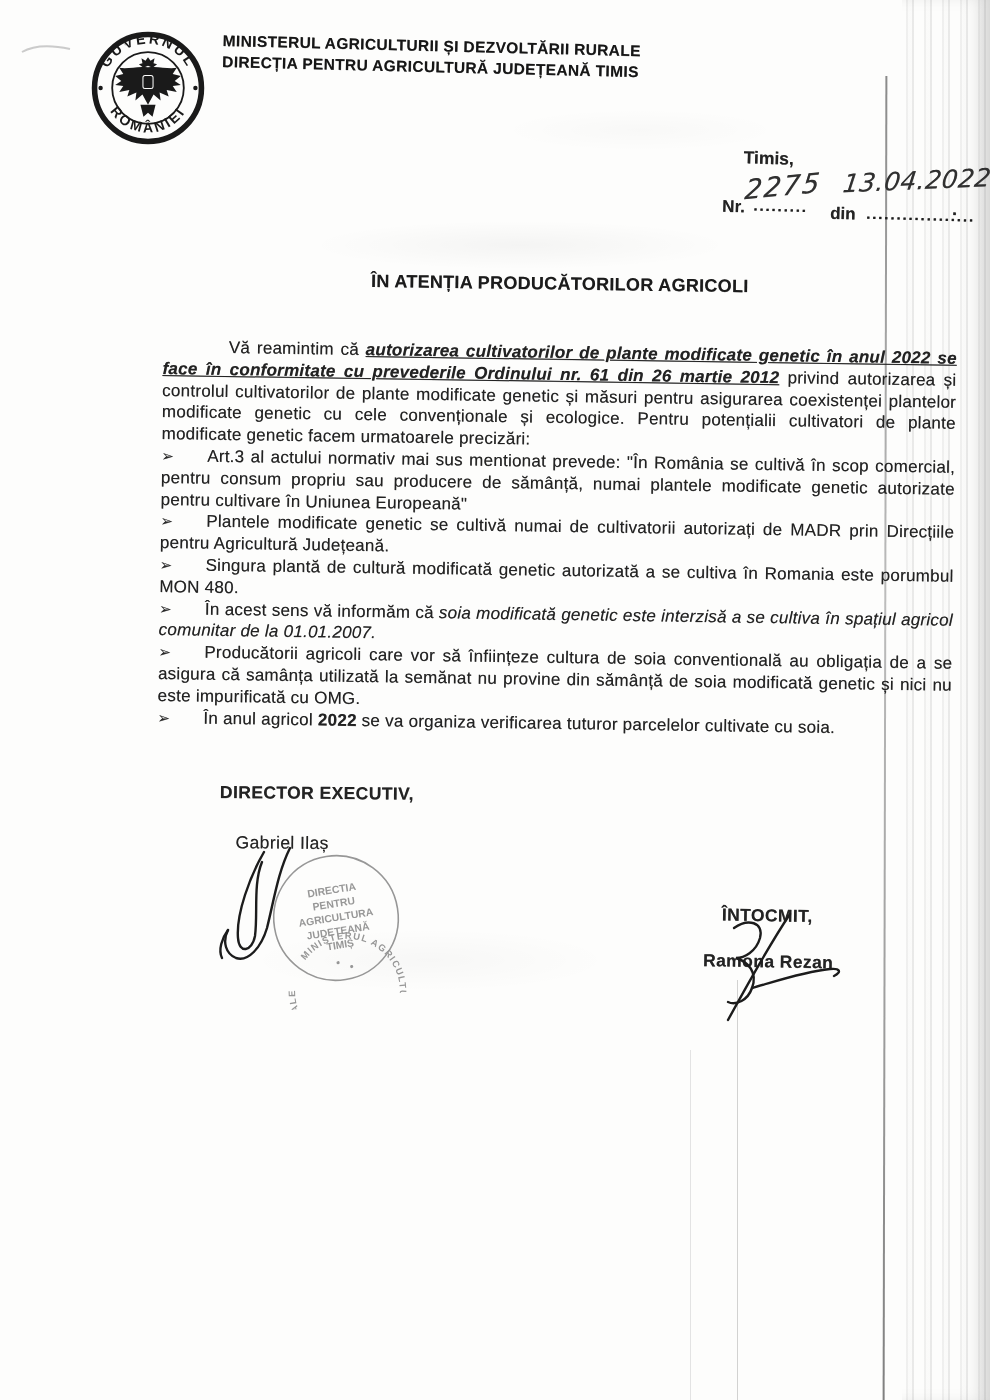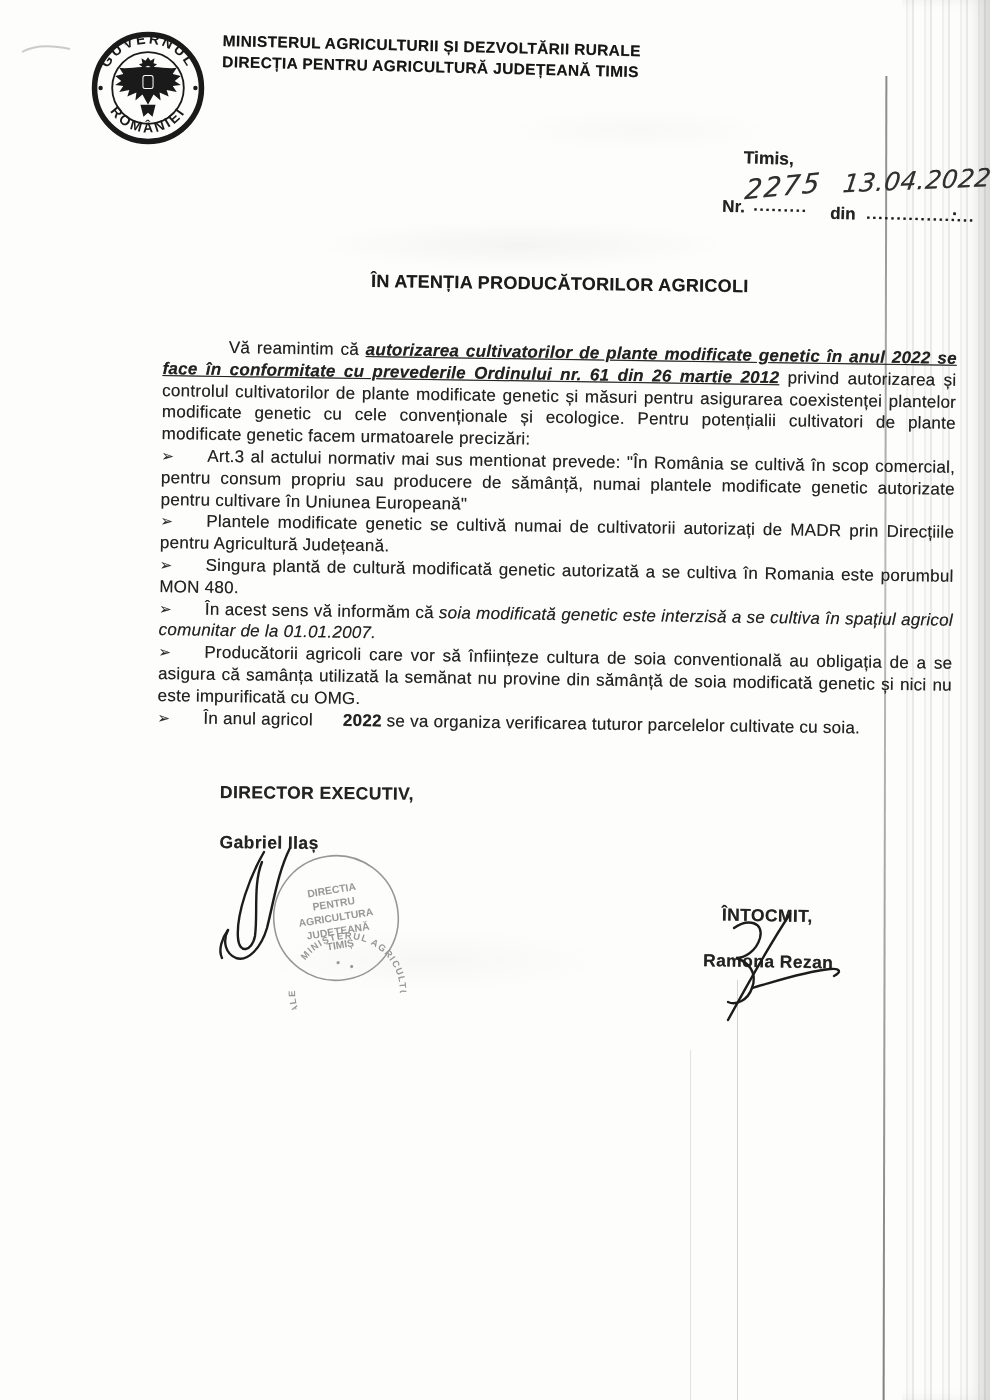--- a/index.html
+++ b/index.html
@@ -47,26 +47,26 @@
     font-weight:bold;font-size:18px;letter-spacing:.3px;color:#1b1b1b;
     transform:rotate(.8deg);transform-origin:left top;}
   
   .body-text{position:absolute;left:163px;top:336px;width:794px;
     font-size:17px;line-height:21.8px;letter-spacing:.25px;text-align:justify;color:#222;
     transform:rotate(.85deg);transform-origin:left top;}
   .body-text p{margin:0;}
   .intro{text-indent:66px;}
   .run-biu{font-weight:bold;font-style:italic;text-decoration:underline;}
   .run-bi{font-weight:normal;font-style:italic;}
-  .run-b{font-weight:bold;margin-left:25px;}
+  .run-b{font-weight:bold;}
   .bullet .marker{display:inline-block;width:46px;text-indent:0;font-size:15px;color:#2a2a2a;}
   
   .director{position:absolute;left:220px;top:782px;transform:rotate(.5deg);transform-origin:left top;}
   .director .sig-title{font-weight:bold;font-size:17.5px;letter-spacing:.4px;}
-  .director .sig-name{position:absolute;left:0;top:50px;font-weight:bold;font-size:17.5px;letter-spacing:.4px;white-space:nowrap;}
+  .director .sig-name{position:absolute;left:16px;top:50px;font-weight:normal;font-size:17.5px;letter-spacing:.4px;white-space:nowrap;}
   .intocmit{position:absolute;left:696px;top:904px;transform:rotate(1deg);transform-origin:left top;}
   .intocmit .sig-title{position:absolute;left:26px;top:0;font-weight:bold;font-size:17.5px;letter-spacing:.4px;white-space:nowrap;}
   .intocmit .sig-name{position:absolute;left:8px;top:46px;font-weight:bold;font-size:17.5px;letter-spacing:.4px;white-space:nowrap;}
   .stamp{position:absolute;left:252px;top:834px;transform:rotate(-9deg);opacity:.8;}
   .sig-gabriel{position:absolute;left:212px;top:842px;}
   .sig-ramona{position:absolute;left:690px;top:912px;}
   svg text{font-family:"Liberation Sans",sans-serif;}
 </style>
 </head>
 <body>

